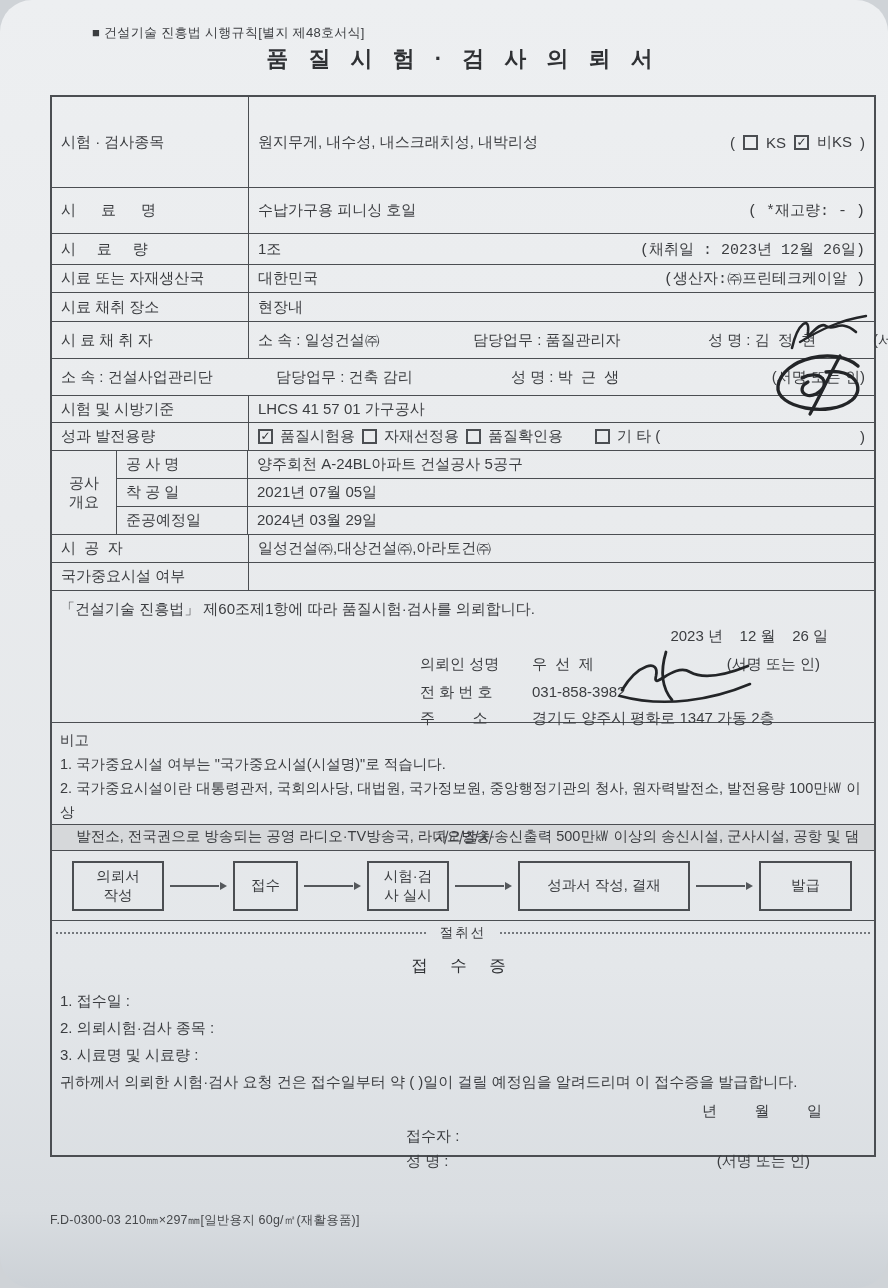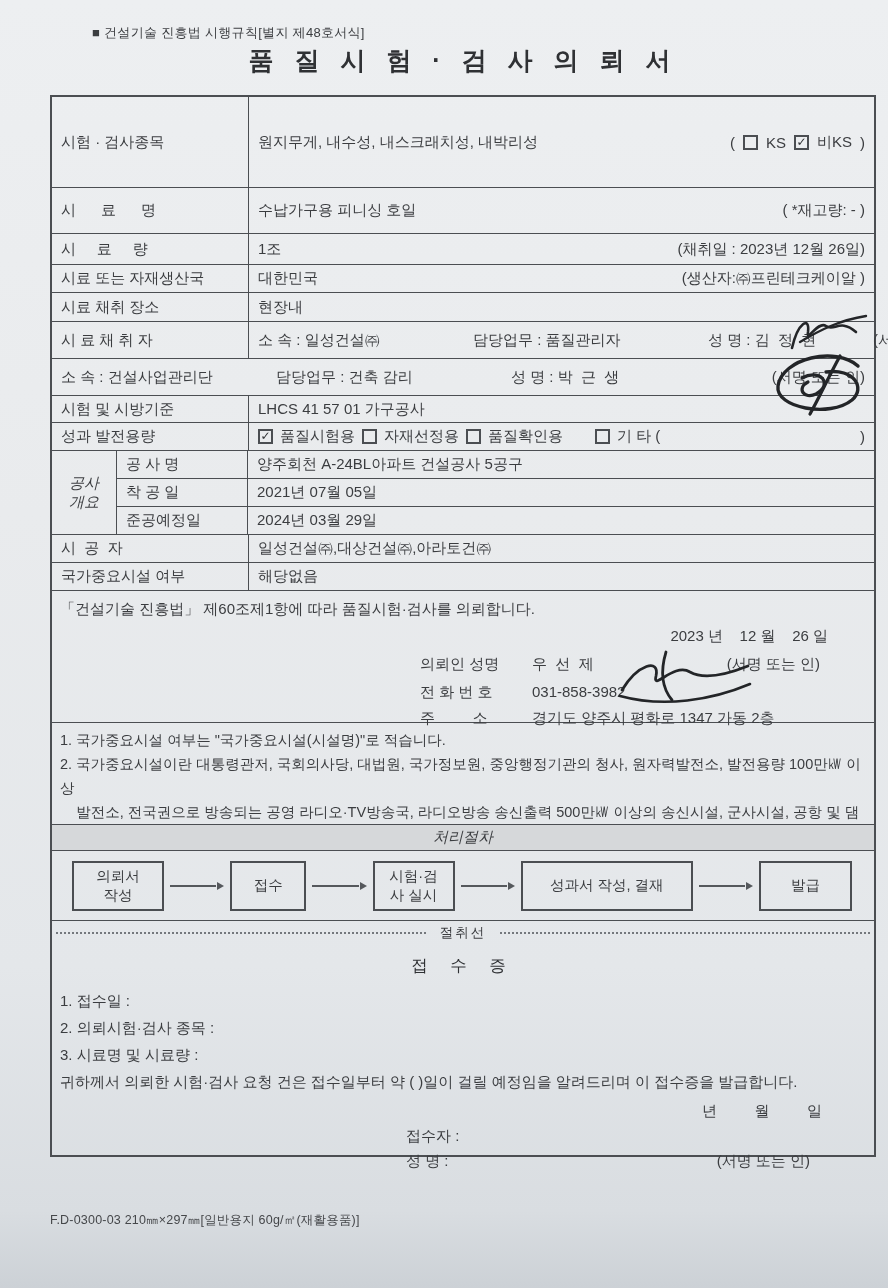--- a/index.html
+++ b/index.html
@@ -8,66 +8,67 @@
     --paper:#e8eaec;
     --hdrbg:#d6d8da;
   }
   *{margin:0;padding:0;box-sizing:border-box;}
   html,body{background:#cfd3d7;}
   .paper{
     position:relative;width:888px;height:1288px;overflow:hidden;
     background:linear-gradient(180deg,#edeff1 0%,#e9ebed 40%,#e4e7ea 75%,#d9dde1 94%,#ccd1d6 100%);
     font-family:"Liberation Sans","DejaVu Sans",sans-serif;
     color:var(--text);
+    border-radius:32px;
   }
   .meta{position:absolute;left:92px;top:24px;font-size:13px;letter-spacing:.3px;}
   .title{position:absolute;left:50px;top:44px;width:826px;text-align:center;
-    font-size:25px;font-weight:bold;letter-spacing:7px;color:#2f3134;}
+    font-size:22px;font-weight:bold;letter-spacing:7px;color:#2f3134;}
   .form-table{position:absolute;left:50px;top:95px;width:826px;border:2px solid var(--line);}
   .r{display:flex;border-top:1px solid var(--line);font-size:15px;}
   .r.first{border-top:none;}
   .lbl{flex:0 0 197px;border-right:1px solid var(--line);display:flex;align-items:center;
     padding:0 9px;white-space:pre;}
   .val{flex:1;display:flex;align-items:center;padding:0 9px;position:relative;}
-  .val .extra{margin-left:auto;white-space:pre;}
+  .val .extra{margin-left:auto;white-space:pre;font-family:Liberation Mono, monospace;}
   .h90{height:90px}.h46{height:46px}.h31{height:31px}.h28{height:28px}.h29{height:29px}
   .h37{height:37px}.h27{height:27px}
   .cb{display:inline-block;width:15px;height:15px;border:2px solid var(--line);
     font-size:12px;line-height:11px;text-align:center;vertical-align:-2px;color:#2f3134;}
   .ksgroup{margin-left:auto;display:flex;align-items:center;gap:8px;white-space:pre;}
   .persons{display:flex;width:100%;align-items:center;}
   .persons .belong{flex:0 0 215px;}
   .persons .duty{flex:0 0 235px;}
   .persons .pname{flex:0 0 165px;white-space:pre;}
   .persons .sign{margin-left:auto;white-space:pre;}
   .purpose{display:flex;align-items:center;width:100%;gap:7px;white-space:pre;}
   .purpose .close{margin-left:auto;}
   .proj{height:84px;}
   .proj .plbl{flex:0 0 65px;border-right:1px solid var(--line);display:flex;align-items:center;
-    justify-content:center;text-align:right;white-space:pre-line;font-style:italic;}
+    justify-content:center;text-align:right;white-space:pre-line;}
   .proj .pcol{flex:1;display:flex;flex-direction:column;}
   .proj .prow{flex:1;display:flex;border-top:1px solid var(--line);}
   .proj .prow:first-child{border-top:none;}
   .proj .pslbl{flex:0 0 131px;border-right:1px solid var(--line);display:flex;align-items:center;padding:0 9px;}
   .proj .pval{flex:1;display:flex;align-items:center;padding:0 9px;}
   .decl{height:132px;display:block;position:relative;}
   .decl .stmt{position:absolute;left:8px;top:9px;}
   .decl .ddate{position:absolute;right:46px;top:36px;white-space:pre;text-align:right;}
   .decl .fld{position:absolute;left:368px;display:flex;white-space:pre;}
   .decl .fld .fl{display:inline-block;width:112px;}
   .decl .f1{top:64px}.decl .f2{top:92px}.decl .f3{top:118px}
   .decl .dsign{position:absolute;right:54px;top:64px;white-space:pre;}
   .remarks{height:102px;display:block;padding:5px 8px;font-size:14.5px;line-height:24px;}
   .remarks .rline{white-space:pre-wrap;}
   .prochead{height:26px;background:var(--hdrbg);justify-content:center;align-items:center;
     display:flex;font-size:15px;}
   .flow{height:70px;align-items:center;padding:0 22px 0 20px;display:flex;}
   .step{border:2px solid var(--line);height:50px;display:flex;align-items:center;justify-content:center;
     text-align:center;white-space:pre-line;line-height:19px;font-size:14.5px;flex-shrink:0;}
-  .s0{width:92px}.s1{width:76px}.s2{width:82px}.s3{width:172px}.s4{width:93px}
+  .s0{width:92px}.s1{width:65px}.s2{width:82px}.s3{width:172px}.s4{width:93px}
   .flow-arrow{flex:1;display:flex;align-items:center;padding:0 6px;}
   .flow-arrow .aline{flex:1;border-top:2px solid #55585c;}
   .flow-arrow .ahead{width:0;height:0;border-left:7px solid #55585c;
     border-top:4px solid transparent;border-bottom:4px solid transparent;margin-left:1px;}
   .cutrow{height:25px;align-items:center;display:flex;padding:0 4px;font-size:13.5px;}
   .cutrow .dots{flex:1;border-top:2px dotted #74787d;}
   .cutrow .cutlbl{padding:0 14px;letter-spacing:2px;}
   .receipt{height:210px;display:block;padding:6px 8px 0 8px;font-size:15px;}
   .receipt .rtitle{text-align:center;font-size:16.5px;letter-spacing:9px;margin:4px 0 10px 0;color:#2f3134;}
   .receipt .ritem{line-height:27px;}
@@ -200,23 +201,20 @@
 
     <div class="r h28">
       <div class="lbl">시  공  자</div>
       <div class="val">
         <span>일성건설㈜,대상건설㈜,아라토건㈜</span>
       </div>
     </div>
 
     <div class="r h28">
       <div class="lbl">국가중요시설 여부</div>
-      <div class="val">
-        <span>해당없음</span>
-      </div>
     </div>
 
     <div class="r decl">
       <div class="stmt">「건설기술 진흥법」  제60조제1항에 따라 품질시험·검사를 의뢰합니다.</div>
       <div class="ddate">2023 년    12 월    26 일</div>
       <div class="fld f1">
         <span class="fl">의뢰인 성명</span>
         <span>우  선  제</span>
       </div>
       <div class="dsign">(서명 또는 인)</div>
@@ -224,20 +222,21 @@
         <span class="fl">전 화 번 호</span>
         <span>031-858-3982</span>
       </div>
       <div class="fld f3">
         <span class="fl">주         소</span>
         <span>경기도 양주시 평화로 1347 가동 2층</span>
       </div>
     </div>
 
     <div class="remarks" style="border-top:1px solid var(--line);">
+      <div class="rline">비고</div>
       <div class="rline">1. 국가중요시설 여부는 "국가중요시설(시설명)"로 적습니다.</div>
       <div class="rline">2. 국가중요시설이란 대통령관저, 국회의사당, 대법원, 국가정보원, 중앙행정기관의 청사, 원자력발전소, 발전용량 100만㎾ 이상</div>
       <div class="rline">    발전소, 전국권으로 방송되는 공영 라디오·TV방송국, 라디오방송 송신출력 500만㎾ 이상의 송신시설, 군사시설, 공항 및 댐</div>
     </div>
 
     <div class="prochead" style="border-top:1px solid var(--line);font-style:italic;">처리절차</div>
 
     <div class="flow" style="border-top:1px solid var(--line);">
       <div class="step s0">의뢰서
 작성</div>

